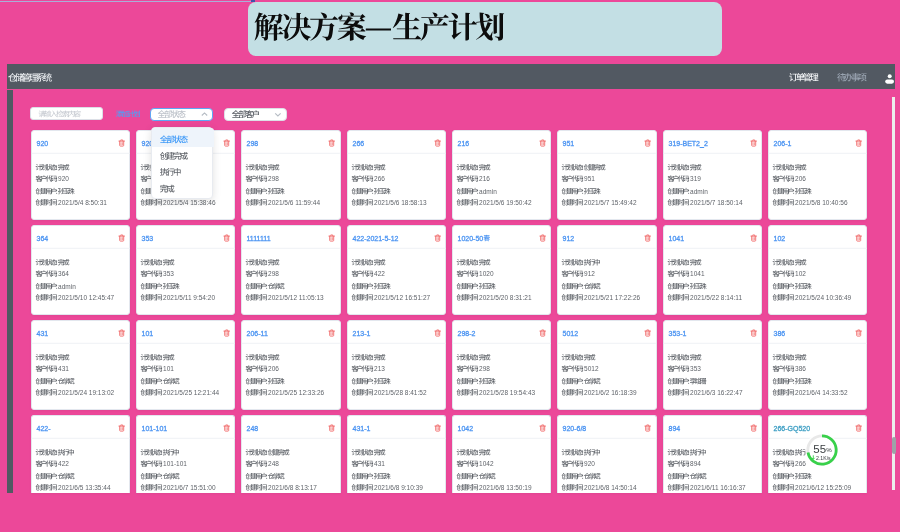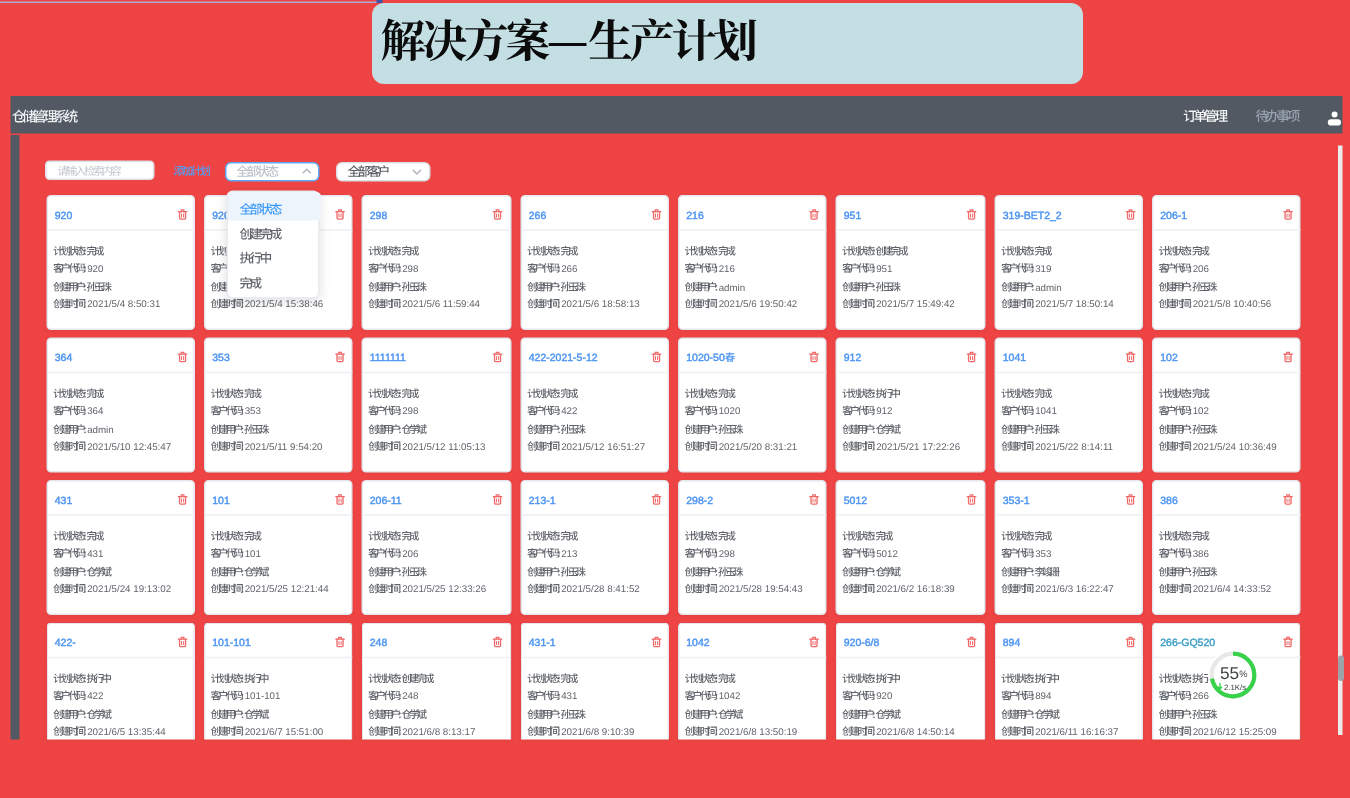--- a/index.html
+++ b/index.html
@@ -1,16 +1,16 @@
 <!DOCTYPE html>
 <html><head><meta charset="utf-8">
 <style>
 * {margin:0;padding:0;box-sizing:border-box}
 html,body {width:900px;height:532px;background:#fff;font-family:"Liberation Sans",sans-serif;}
-#page {position:relative;width:900px;height:532px;overflow:hidden;background:#ef4444}
+#page {position:relative;width:900px;height:532px;overflow:hidden;background:#ec4899}
 .abs {position:absolute}
 .card {position:absolute;background:#fff;border:1px solid #e3e7ee;border-radius:3px;box-shadow:0 1px 3px rgba(0,0,0,.05)}
 svg {position:absolute;overflow:visible}
 .soft {filter:blur(0.25px)}
 text {font-family:"Liberation Sans",sans-serif}
 </style></head>
 <body>
 <svg width="0" height="0" style="position:absolute">
     <defs>
       <path id="ttl" d="M9.8 -7.5V-11.8H11.5V-7.5ZM24.4 -13.7 20.1 -14.0V-9.6H17.7C18.1 -10.3 18.4 -11.1 18.8 -11.9C19.4 -11.9 19.8 -12.2 19.9 -12.5L16.1 -13.7C15.8 -11.1 15.1 -8.4 14.3 -6.4V-13.4C18.6 -15.2 20.9 -18.1 21.8 -22.2H24.7C24.5 -19.3 24.3 -17.9 24.0 -17.6C23.8 -17.4 23.6 -17.4 23.2 -17.4C22.7 -17.4 21.5 -17.4 20.8 -17.5V-17.1C21.7 -16.9 22.3 -16.6 22.6 -16.2C23.0 -15.8 23.1 -15.0 23.1 -14.1C24.4 -14.1 25.3 -14.4 26.1 -14.9C27.3 -15.7 27.7 -17.5 27.8 -21.7C28.4 -21.8 28.7 -22.0 28.9 -22.2L26.0 -24.6L24.4 -23.0H14.1L14.4 -22.2H18.1C17.8 -19.0 16.9 -16.1 14.3 -13.9V-16.3C15.0 -16.4 15.4 -16.6 15.7 -16.9L12.5 -19.3L11.1 -17.7H9.0C10.3 -18.6 11.6 -19.9 12.6 -20.9C13.1 -20.9 13.5 -21.0 13.7 -21.2L10.9 -23.7L9.3 -22.1H7.3L8.1 -23.6C8.8 -23.6 9.2 -23.9 9.3 -24.3L5.1 -25.6C4.3 -21.7 2.6 -17.9 0.9 -15.5L1.3 -15.3C1.9 -15.7 2.4 -16.1 3.0 -16.6V-11.5C3.0 -7.0 2.9 -1.9 0.9 2.2L1.2 2.5C4.1 -0.0 5.2 -3.4 5.6 -6.7H7.4V-1.7H7.8C9.1 -1.7 9.8 -2.2 9.8 -2.3V-6.7H11.5V-1.3C11.5 -0.9 11.3 -0.7 10.9 -0.7C10.3 -0.7 8.1 -0.9 8.1 -0.9V-0.4C9.2 -0.2 9.8 0.1 10.1 0.5C10.5 1.0 10.6 1.7 10.7 2.6C13.9 2.3 14.3 1.1 14.3 -1.0V-5.9L14.6 -5.8C15.5 -6.6 16.4 -7.6 17.2 -8.8H20.1V-4.6H14.4L14.6 -3.7H20.1V2.7H20.7C21.9 2.7 23.4 2.0 23.4 1.7V-3.7H28.9C29.3 -3.7 29.6 -3.9 29.7 -4.2C28.6 -5.2 26.8 -6.7 26.8 -6.7L25.2 -4.6H23.4V-8.8H28.1C28.6 -8.8 28.8 -8.9 28.9 -9.2C27.9 -10.2 26.1 -11.6 26.1 -11.6L24.6 -9.6H23.4V-12.9C24.1 -13.0 24.3 -13.3 24.4 -13.7ZM7.4 -7.5H5.7C5.8 -8.9 5.8 -10.3 5.8 -11.5V-11.8H7.4ZM9.8 -12.7V-16.8H11.5V-12.7ZM7.4 -12.7H5.8V-16.8H7.4ZM4.7 -18.3C5.5 -19.2 6.2 -20.2 6.8 -21.2H9.4C9.1 -20.1 8.6 -18.7 8.1 -17.7H6.3Z M30.2 -7.9C29.8 -7.9 28.7 -7.9 28.7 -7.9V-7.4C29.4 -7.3 29.9 -7.2 30.3 -6.9C31.0 -6.5 31.1 -3.9 30.6 -0.8C30.8 0.2 31.6 0.7 32.3 0.7C33.8 0.7 34.9 -0.3 34.9 -1.8C35.0 -4.3 33.8 -5.2 33.7 -6.8C33.7 -7.5 33.9 -8.6 34.2 -9.5C34.7 -11.0 37.0 -17.3 38.2 -20.6L37.8 -20.8C31.9 -9.7 31.9 -9.7 31.1 -8.5C30.8 -7.9 30.6 -7.9 30.2 -7.9ZM29.9 -24.1 29.6 -24.0C30.9 -22.6 32.2 -20.4 32.4 -18.5C35.7 -16.0 38.7 -22.7 29.9 -24.1ZM50.3 -18.7V-11.0H46.1C46.2 -11.9 46.3 -12.8 46.3 -13.8V-18.7ZM42.8 -25.2V-19.5H38.1L38.4 -18.7H42.8V-13.8C42.8 -12.9 42.7 -11.9 42.6 -11.0H36.1L36.3 -10.2H42.5C41.9 -5.0 39.4 -0.7 32.9 2.3L33.1 2.7C41.9 0.4 45.1 -4.3 46.0 -10.2H46.2C46.9 -5.4 48.7 0.0 54.1 2.7C54.3 0.6 55.3 -0.4 57.0 -0.8V-1.1C50.6 -3.0 47.7 -6.3 46.7 -10.2H56.6C57.0 -10.2 57.3 -10.3 57.4 -10.7C56.4 -11.7 54.8 -13.2 54.8 -13.2L53.7 -11.5V-18.1C54.4 -18.3 54.8 -18.5 55.0 -18.8L51.7 -21.3L50.0 -19.5H46.3V-24.0C47.1 -24.1 47.3 -24.4 47.4 -24.8Z M67.2 -25.6 66.9 -25.4C68.2 -24.0 69.6 -21.9 70.0 -20.0C73.4 -17.7 76.3 -24.5 67.2 -25.6ZM80.7 -21.8 78.7 -19.2H56.4L56.7 -18.3H65.1C65.0 -10.1 63.5 -2.8 56.6 2.5L56.8 2.8C64.3 -0.4 67.2 -5.8 68.4 -12.3H76.0C75.7 -6.3 75.0 -2.3 74.1 -1.5C73.8 -1.3 73.5 -1.2 73.0 -1.2C72.3 -1.2 70.1 -1.4 68.7 -1.5L68.6 -1.1C70.0 -0.8 71.2 -0.3 71.8 0.2C72.3 0.7 72.4 1.6 72.4 2.6C74.4 2.6 75.6 2.2 76.6 1.3C78.3 -0.1 79.1 -4.2 79.5 -11.7C80.2 -11.8 80.6 -12.0 80.8 -12.3L77.6 -15.0L75.7 -13.2H68.6C68.8 -14.8 69.0 -16.6 69.1 -18.3H83.6C84.0 -18.3 84.3 -18.5 84.4 -18.8C83.0 -20.0 80.7 -21.8 80.7 -21.8Z M97.9 -19.3C98.9 -19.2 99.2 -19.4 99.4 -19.7L94.9 -21.4H107.1C106.8 -20.5 106.3 -19.6 106.0 -18.9L106.2 -18.7C106.7 -18.8 107.2 -19.0 107.7 -19.2L106.4 -17.6H96.6ZM88.2 -23.8H87.8C87.8 -22.7 86.9 -21.8 86.0 -21.4C85.1 -21.0 84.4 -20.3 84.7 -19.2C85.0 -18.1 86.3 -17.8 87.2 -18.2C88.1 -18.6 88.8 -19.8 88.8 -21.4H94.7C94.3 -20.5 93.4 -19.1 92.4 -17.6H85.6L85.9 -16.7H91.8C90.9 -15.5 90.0 -14.3 89.3 -13.6C92.1 -13.3 94.7 -12.9 97.1 -12.4C94.2 -10.9 90.3 -9.9 85.1 -9.2L85.3 -8.8C89.8 -9.0 93.4 -9.4 96.2 -10.0V-7.3H84.4L84.7 -6.5H93.9C91.6 -3.5 88.0 -0.4 83.9 1.5L84.1 1.9C88.9 0.6 93.1 -1.3 96.2 -3.8V2.7H96.8C98.3 2.7 99.9 2.0 99.9 1.8V-6.3C101.9 -2.3 105.1 0.4 109.7 1.9C110.0 0.1 111.1 -1.1 112.4 -1.5L112.5 -1.8C108.1 -2.3 103.3 -4.0 100.6 -6.5H111.0C111.4 -6.5 111.8 -6.6 111.9 -6.9C110.6 -8.0 108.6 -9.7 108.6 -9.7L106.8 -7.3H99.9V-9.4C100.7 -9.5 100.9 -9.8 101.0 -10.2L97.8 -10.5C98.8 -10.8 99.7 -11.2 100.5 -11.5C102.8 -10.9 104.8 -10.3 106.2 -9.6C109.1 -8.6 112.7 -12.2 103.5 -13.7C104.4 -14.5 105.1 -15.5 105.8 -16.7H110.4C110.8 -16.7 111.1 -16.9 111.2 -17.2C110.3 -18.0 108.9 -19.1 108.4 -19.5C109.2 -19.9 110.0 -20.3 110.7 -20.7C111.3 -20.8 111.6 -20.8 111.8 -21.1L108.8 -23.9L107.1 -22.2H99.2C100.9 -22.9 101.2 -25.9 95.8 -25.6L95.6 -25.5C96.4 -24.9 97.0 -23.7 96.9 -22.6C97.2 -22.4 97.4 -22.3 97.6 -22.2H88.7C88.6 -22.7 88.4 -23.2 88.2 -23.8ZM93.7 -14.2C94.4 -15.0 95.2 -15.9 95.9 -16.7H101.6C101.1 -15.7 100.4 -14.8 99.5 -14.0C97.9 -14.2 95.9 -14.2 93.7 -14.2Z M112.1 -7.4H137.3V-9.4H112.1Z M144.7 -24.4C143.7 -19.0 141.4 -13.6 139.1 -10.1L139.5 -9.9C142.1 -11.7 144.3 -14.1 146.2 -17.2H151.5V-9.5H143.0L143.2 -8.7H151.5V0.3H139.4L139.7 1.2H166.7C167.2 1.2 167.5 1.0 167.6 0.7C166.1 -0.6 163.7 -2.4 163.7 -2.4L161.5 0.3H155.3V-8.7H164.2C164.6 -8.7 165.0 -8.8 165.0 -9.2C163.6 -10.4 161.2 -12.2 161.2 -12.2L159.1 -9.5H155.3V-17.2H165.1C165.5 -17.2 165.8 -17.4 165.9 -17.7C164.4 -19.0 162.1 -20.6 162.1 -20.6L160.0 -18.1H155.3V-24.0C156.1 -24.1 156.3 -24.4 156.4 -24.8L151.5 -25.3V-18.1H146.6C147.3 -19.4 148.0 -20.8 148.6 -22.3C149.3 -22.3 149.7 -22.6 149.8 -22.9Z M175.0 -19.9 174.8 -19.8C175.6 -18.4 176.3 -16.3 176.4 -14.5C179.4 -11.8 183.1 -17.8 175.0 -19.9ZM191.5 -23.5 189.6 -21.1H167.5L167.8 -20.2H194.2C194.7 -20.2 195.0 -20.4 195.1 -20.7C193.7 -21.9 191.5 -23.5 191.5 -23.5ZM178.7 -25.6 178.5 -25.4C179.5 -24.6 180.4 -23.0 180.5 -21.6C183.7 -19.4 186.7 -25.5 178.7 -25.6ZM189.7 -19.0 185.2 -19.9C184.8 -18.1 184.2 -15.4 183.5 -13.5H174.4L170.4 -14.9V-10.1C170.4 -6.2 170.0 -1.3 166.9 2.5L167.1 2.8C173.2 -0.6 173.8 -6.4 173.8 -10.1V-12.6H193.2C193.6 -12.6 194.0 -12.8 194.1 -13.1C192.7 -14.3 190.5 -15.9 190.5 -15.9L188.5 -13.5H184.4C186.0 -15.0 187.6 -16.9 188.5 -18.3C189.2 -18.3 189.6 -18.6 189.7 -19.0Z M197.9 -25.2 197.6 -25.0C199.0 -23.6 200.6 -21.4 201.3 -19.5C204.8 -17.6 207.0 -24.2 197.9 -25.2ZM202.7 -15.8C203.4 -15.9 203.7 -16.1 203.9 -16.3L201.0 -18.8L199.4 -17.2H194.9L195.2 -16.3H199.4V-4.0C199.4 -3.4 199.1 -3.1 197.9 -2.3L200.4 1.4C200.7 1.2 201.1 0.8 201.3 0.1C204.2 -2.3 206.6 -4.6 207.8 -5.9L207.7 -6.2C206.0 -5.5 204.2 -4.7 202.7 -4.1ZM216.4 -24.9 211.7 -25.3V-14.4H204.8L205.0 -13.6H211.7V2.6H212.4C213.8 2.6 215.3 1.7 215.3 1.3V-13.6H222.4C222.9 -13.6 223.2 -13.7 223.3 -14.0C222.0 -15.3 219.8 -17.0 219.8 -17.0L217.8 -14.4H215.3V-24.0C216.1 -24.1 216.3 -24.4 216.4 -24.9Z M230.9 -24.2 230.7 -23.9C231.8 -23.1 233.1 -21.5 233.5 -20.1C236.5 -18.5 238.4 -24.1 230.9 -24.2ZM239.9 -22.9V-4.2H240.5C241.8 -4.2 243.2 -4.9 243.2 -5.2V-21.7C244.0 -21.8 244.2 -22.1 244.3 -22.5ZM245.8 -25.0V-1.8C245.8 -1.4 245.7 -1.3 245.1 -1.3C244.5 -1.3 241.2 -1.5 241.2 -1.5V-1.1C242.7 -0.8 243.4 -0.4 243.9 0.1C244.4 0.7 244.6 1.5 244.7 2.7C248.8 2.3 249.3 0.9 249.3 -1.6V-23.8C250.1 -23.8 250.4 -24.1 250.5 -24.6ZM222.3 -16.0 222.6 -15.2 226.5 -15.7C227.0 -12.0 227.9 -8.6 229.3 -5.5C227.4 -2.8 225.1 -0.5 222.3 1.4L222.5 1.8C225.6 0.4 228.3 -1.3 230.4 -3.4C231.3 -2.0 232.4 -0.6 233.6 0.6C234.9 1.9 237.4 3.3 238.8 2.0C239.4 1.6 239.2 0.6 238.2 -1.2L238.9 -6.4L238.6 -6.4C238.0 -5.1 237.2 -3.5 236.7 -2.8C236.4 -2.2 236.1 -2.2 235.7 -2.7C234.6 -3.7 233.6 -4.9 232.8 -6.2C234.5 -8.4 235.8 -10.9 237.0 -13.9C237.7 -13.9 238.0 -14.0 238.2 -14.4L234.0 -16.0C233.3 -13.4 232.4 -11.2 231.4 -9.2C230.6 -11.3 230.1 -13.7 229.8 -16.1L238.5 -17.1C238.9 -17.2 239.2 -17.4 239.2 -17.7C237.9 -18.7 235.9 -19.9 235.9 -19.9L234.3 -17.5L229.7 -16.9C229.5 -19.3 229.4 -21.8 229.4 -24.1C230.2 -24.3 230.5 -24.6 230.5 -25.0L225.9 -25.5C225.9 -22.4 226.1 -19.3 226.4 -16.5Z"></path>

